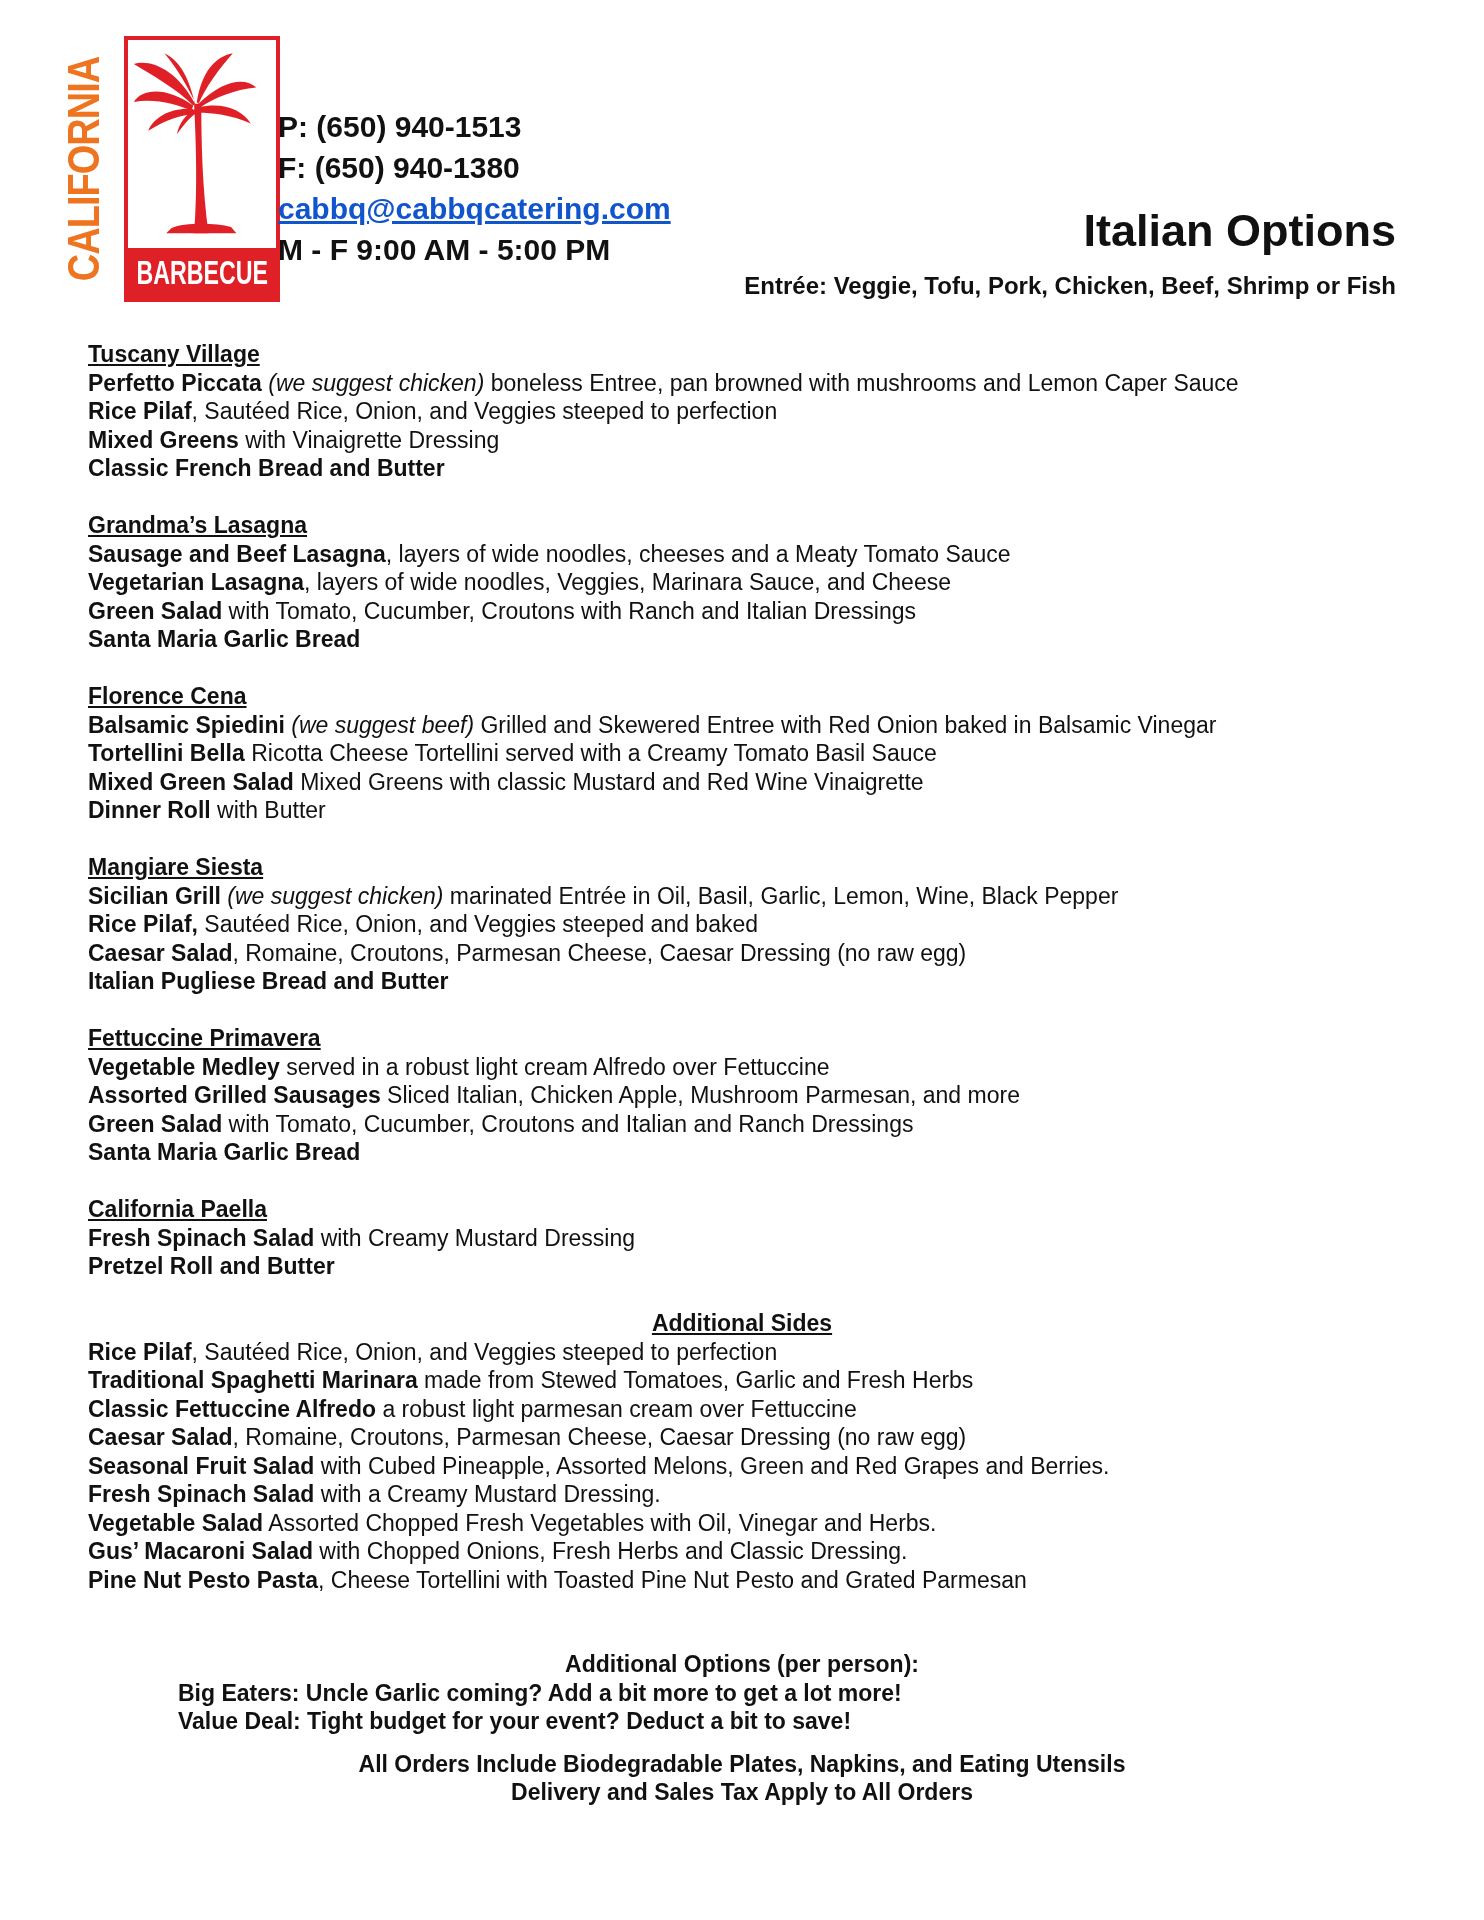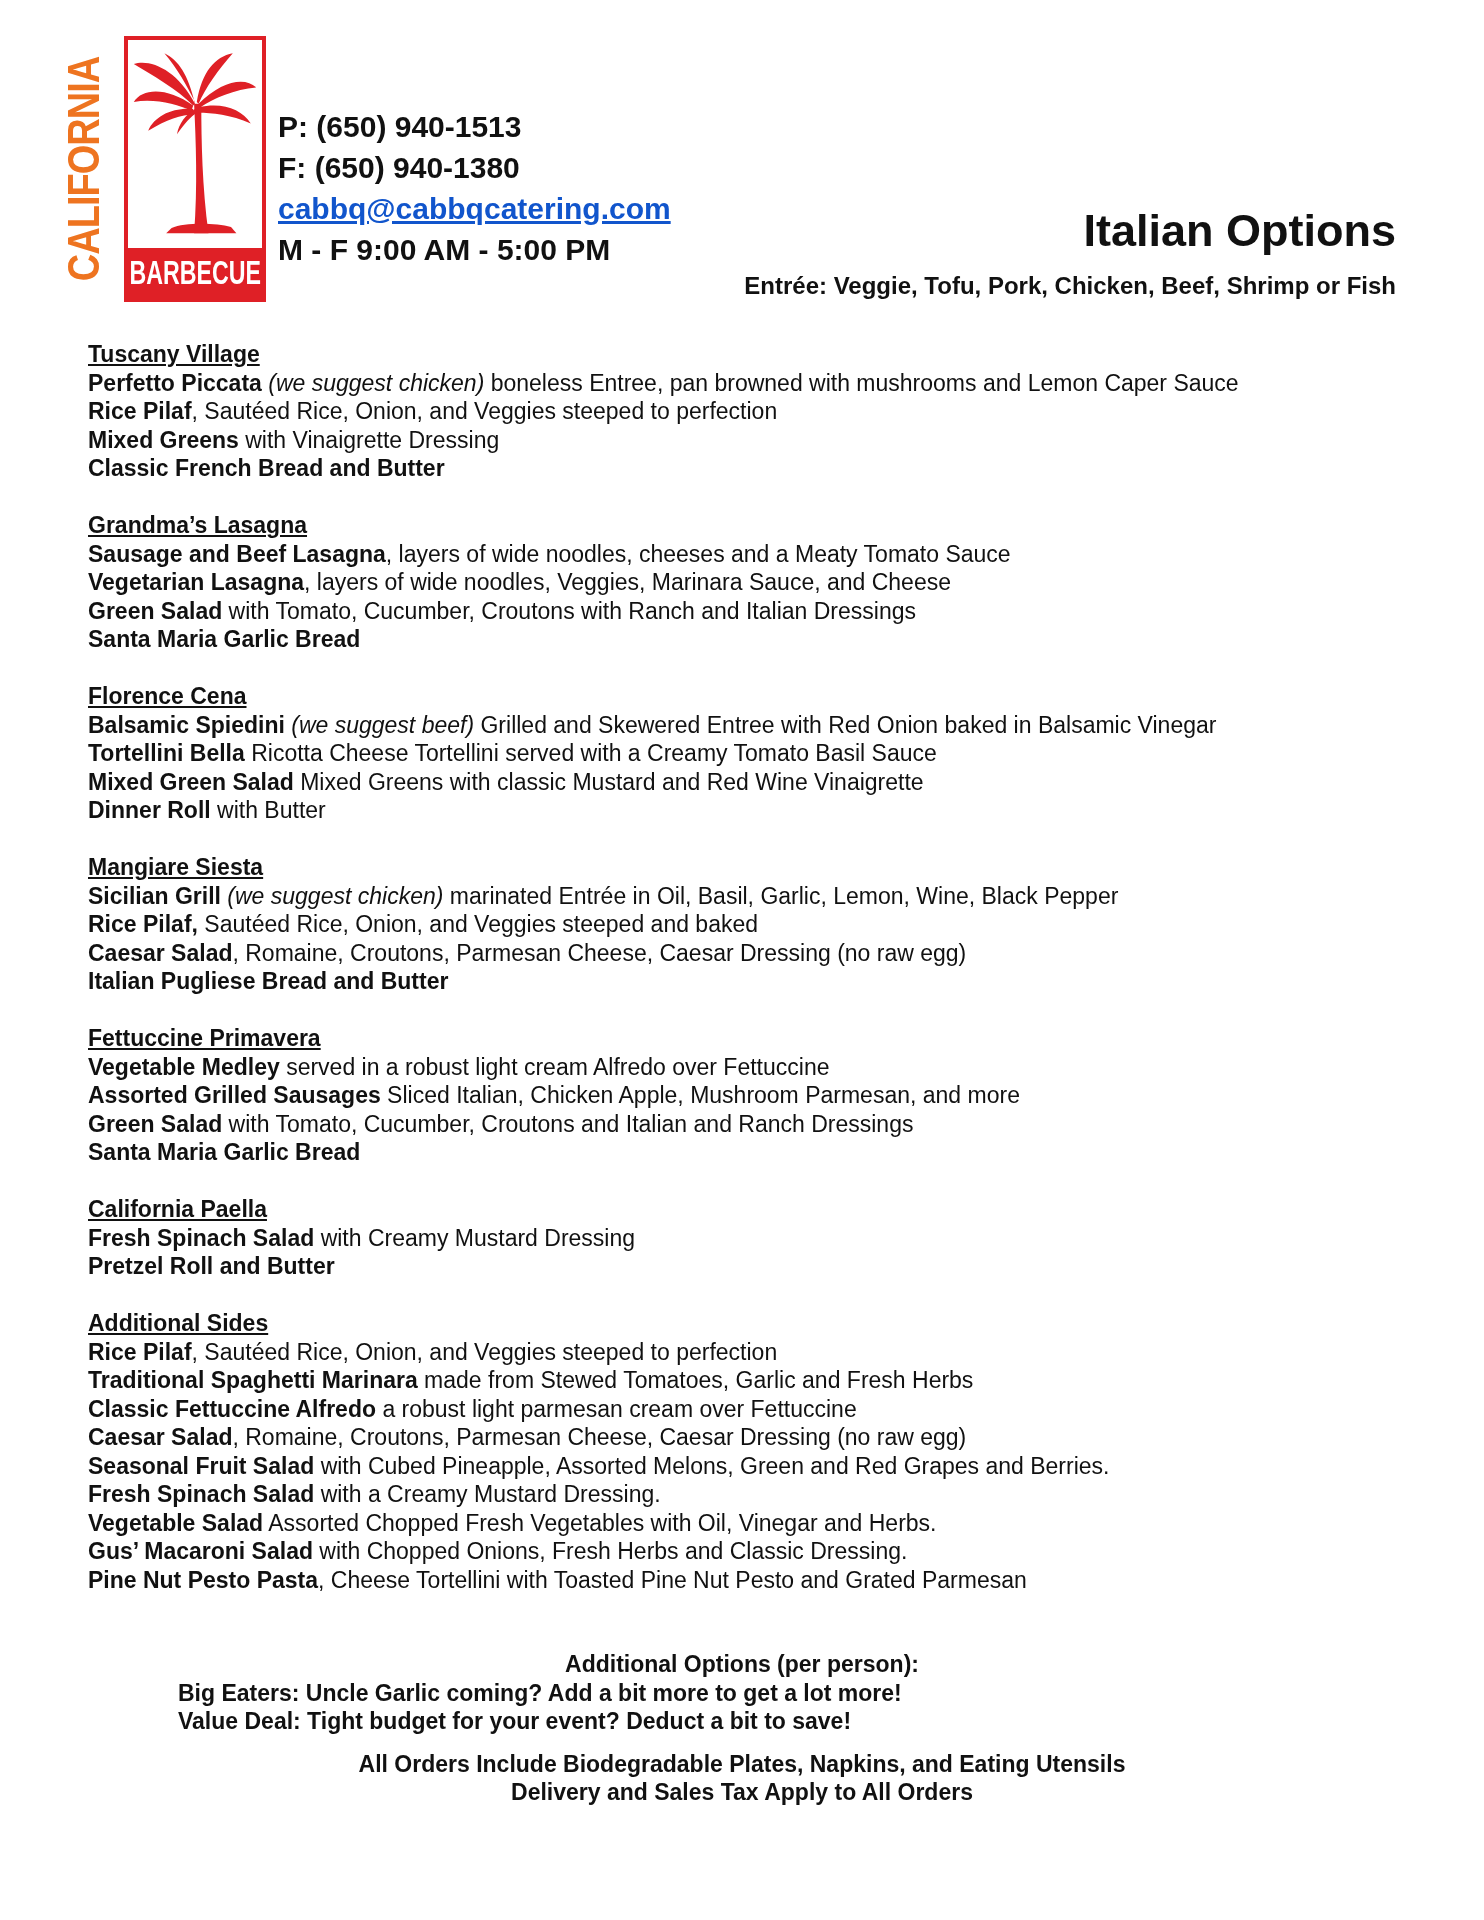--- a/index.html
+++ b/index.html
@@ -12,21 +12,21 @@
   .logo-vertical{
     position:absolute;left:0;top:266px;width:266px;height:52px;
     transform:rotate(-90deg);transform-origin:0 0;
     display:flex;align-items:center;justify-content:center;
   }
   .logo-vertical span{
     font-weight:bold;font-size:38px;letter-spacing:-1px;white-space:nowrap;
     transform:scaleY(1.15);
   }
   .logo-box{
-    position:absolute;left:66px;top:0;width:142px;height:266px;
+    position:absolute;left:66px;top:0;width:156px;height:266px;
     border:4px solid;box-sizing:border-box;background:#fff;
   }
   .logo-box svg{position:absolute;left:4px;top:6px;width:126px;height:200px;}
   .logo-band{
     position:absolute;left:0;right:0;bottom:0;height:50px;
     display:flex;align-items:center;justify-content:center;
   }
   .logo-band span{
     color:#fff;font-weight:bold;font-size:29px;white-space:nowrap;
     transform:scaleX(.8) scaleY(1.15);letter-spacing:0;
@@ -38,21 +38,21 @@
   .titleblock{position:absolute;right:88px;top:206px;text-align:right;}
   .title{font-weight:bold;font-size:45px;line-height:50px;letter-spacing:0;}
   .subtitle{font-weight:bold;font-size:24px;margin-top:16px;}
   
   .menu-body{position:absolute;left:88px;top:340px;width:1308px;font-size:23px;line-height:28.5px;}
   section{margin-bottom:28.5px;}
   .sec-h{font-weight:bold;text-decoration:underline;}
   .line b{font-weight:bold;}
   .line i{font-style:italic;}
   .sides{margin-top:24px;}
-  .sides-heading{font-weight:bold;text-decoration:underline;text-align:left;}
+  .sides-heading{font-weight:bold;text-decoration:underline;text-align:center;}
   .options{margin-top:56px;}
   .options-heading{font-weight:bold;text-align:center;}
   .opt-line{font-weight:bold;padding-left:90px;}
   .footer{margin-top:14px;text-align:center;font-weight:bold;}
 </style>
 </head>
 <body>
 
 <div class="page">
 

